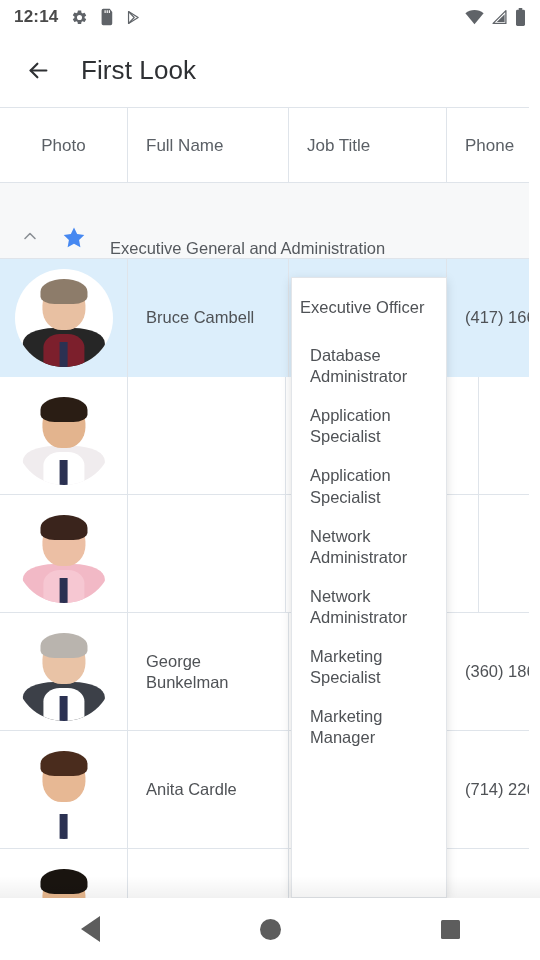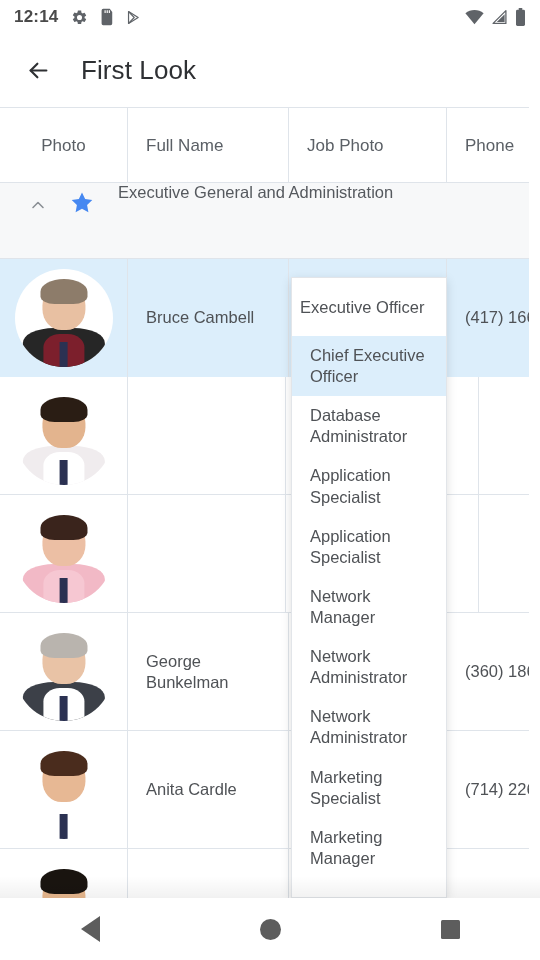--- a/index.html
+++ b/index.html
@@ -102,26 +102,26 @@
   .header-row .cell {
     font-size: 17px;
     color: #5b6066;
     height: 76px;
     border-top: 1px solid #dfe4ea;
   }
 
   
   .group-row {
     display: flex;
-    align-items: flex-start;
+    align-items: flex-end;
     width: 540px;
     height: 76px;
     background: #f7f8f9;
     border-bottom: 1px solid #dfe4ea;
-    padding-left: 16px;
+    padding-left: 8px;
   }
   .group-chevron {
     width: 44px; height: 44px;
     display: flex; align-items: center; justify-content: center;
     cursor: pointer;
   }
   .group-star {
     width: 40px; height: 40px;
     display: flex; align-items: center; justify-content: center;
     margin-left: 2px;
@@ -303,21 +303,21 @@
       </svg>
     </div>
     <div class="app-title">First Look</div>
   </div>
 
   <div class="grid">
 
     <div class="row header-row">
       <div class="cell col-photo">Photo</div>
       <div class="cell col-name">Full Name</div>
-      <div class="cell col-title">Job Photo</div>
+      <div class="cell col-title">Job Title</div>
       <div class="cell col-phone">Phone</div>
     </div>
 
     <div class="group-row">
       <div class="group-chevron">
         <svg width="20" height="20" viewBox="0 0 24 24" fill="none" stroke="#8a8f95" stroke-width="1.9" stroke-linecap="round" stroke-linejoin="round">
           <path d="M6 15 L12 9 L18 15"></path>
         </svg>
       </div>
       <div class="group-star">
@@ -421,25 +421,23 @@
           <div class="cell col-phone"></div>
         </div>
       </div>
   </div>
 
   <div class="dropdown">
     <div class="dd-anchor">
       <span class="clip">Executive Officer</span>
     </div>
     <div class="dd-list" id="dd-host">
-        <div class="dd-item highlight">Chief Executive Officer</div>
         <div class="dd-item">Database Administrator</div>
         <div class="dd-item">Application Specialist</div>
         <div class="dd-item">Application Specialist</div>
-        <div class="dd-item">Network Manager</div>
         <div class="dd-item">Network Administrator</div>
         <div class="dd-item">Network Administrator</div>
         <div class="dd-item">Marketing Specialist</div>
         <div class="dd-item">Marketing Manager</div>
       </div>
   </div>
 
   <div class="nav-shadow"></div>
   <div class="nav-bar">
     <div class="nav-btn">

